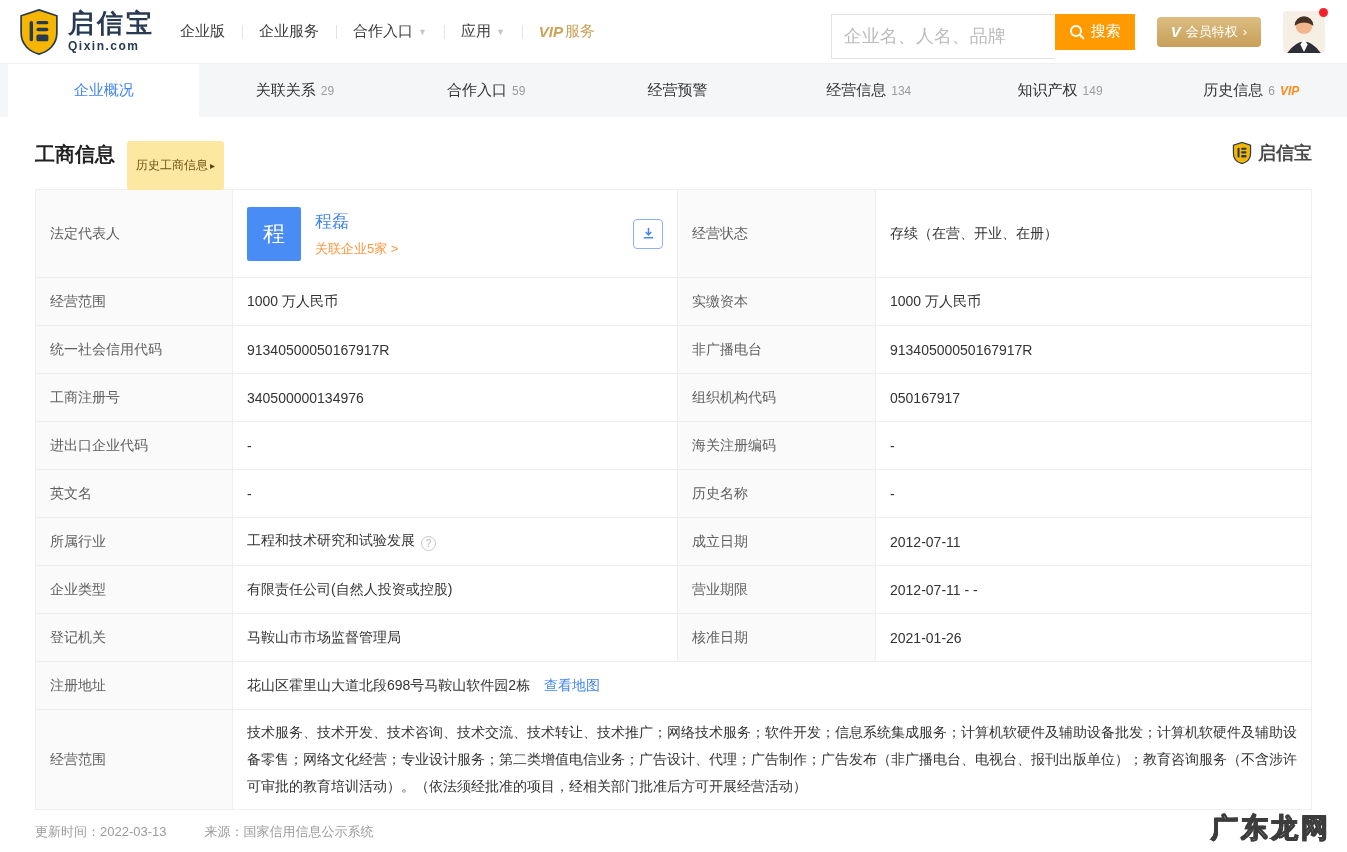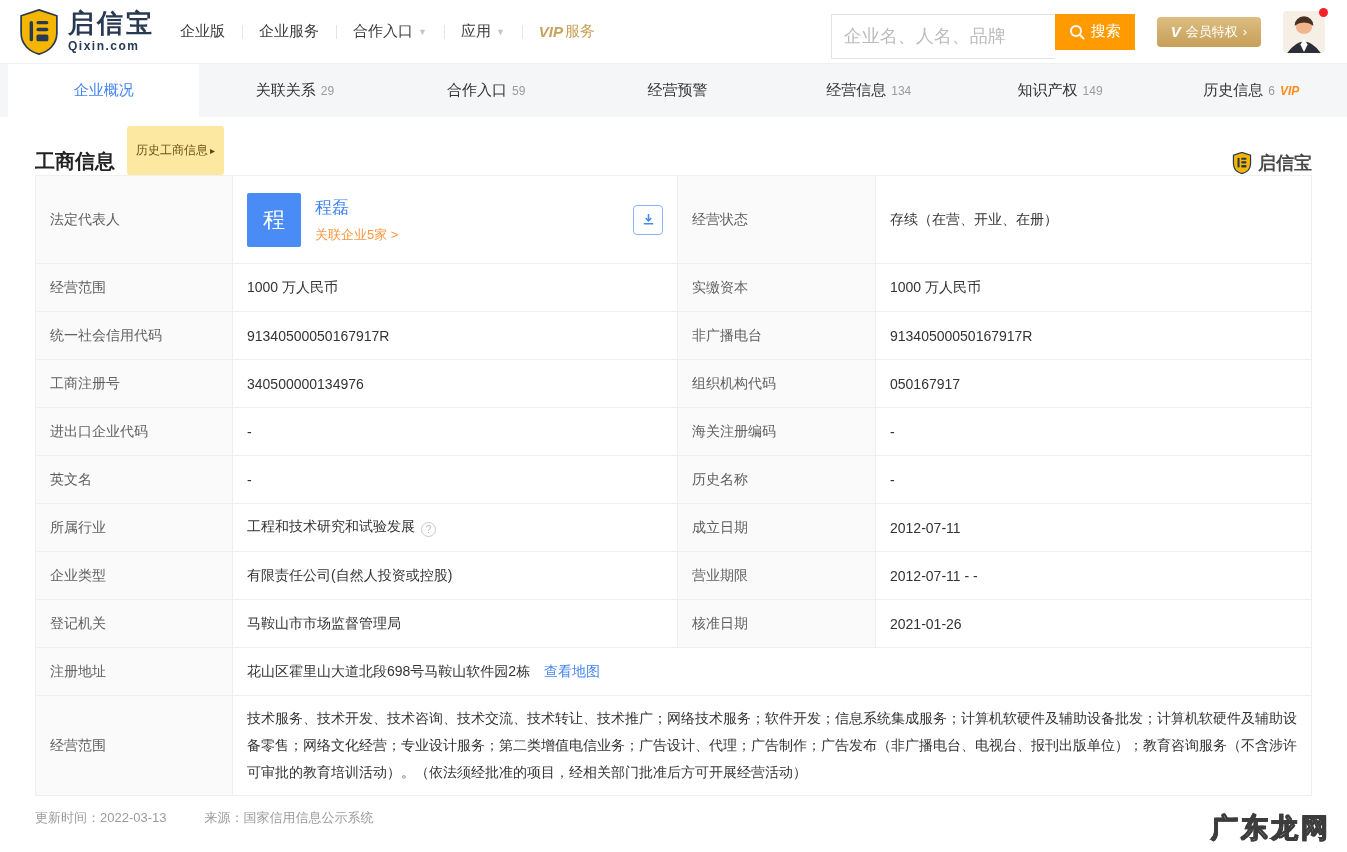--- a/index.html
+++ b/index.html
@@ -43,29 +43,29 @@
   
   .tab-strip { height:53px; display:flex; background:#f5f6f8;padding-left:8px; }
   .tab { flex:1; display:flex; align-items:center; justify-content:center; gap:5px;
          font-size:15px; color:#333; cursor:pointer; }
   .tab.active { background:#fff; color:#4285f4; }
   .tab .count { font-size:12px; color:#9b9b9b; }
   .tab .vip { font-size:12px; color:#ff8c1a; font-style:italic; font-weight:bold; }
 
   
   .content { padding:0 35px; position:relative; }
-  .section-head { display:flex; align-items:flex-end; margin-top:24px; height:34px; }
+  .section-head { display:flex; align-items:flex-start; margin-top:24px; height:34px; }
   .section-title { font-size:20px; font-weight:bold; color:#222; }
   .history-badge { margin-left:12px; background:#fce8a0; color:#6b5413; font-size:12px;
                    padding:16px 9px; border-radius:3px; cursor:pointer; white-space:nowrap; }
   .history-badge .arrow { color:#5a4712; font-size:10px; margin-left:2px; }
   .corner-brand { margin-left:auto; display:flex; align-items:center; gap:6px;
                   font-size:18px; font-weight:600; color:#4a4a4a; }
 
-  table.info { width:100%; border-collapse:collapse; table-layout:fixed; }
+  table.info { width:100%; border-collapse:collapse; table-layout:fixed; margin-top:14px; }
   table.info td { border:1px solid #efefef; font-size:14px; color:#333; padding:8px 14px;
                   vertical-align:middle; word-break:break-all; }
   table.info td.lbl { background:#fafafa; color:#5f5f5f; }
   tr.row { height:48px; }
   tr.r-tall { height:88px; }
   tr.r-scope { height:100px; }
   .scope-text { line-height:27px; color:#333; }
 
   .legal-cell { display:flex; align-items:center; gap:14px; }
   .lp-avatar { width:54px; height:54px; flex:0 0 54px; background:#4a8cf5; color:#fff;

